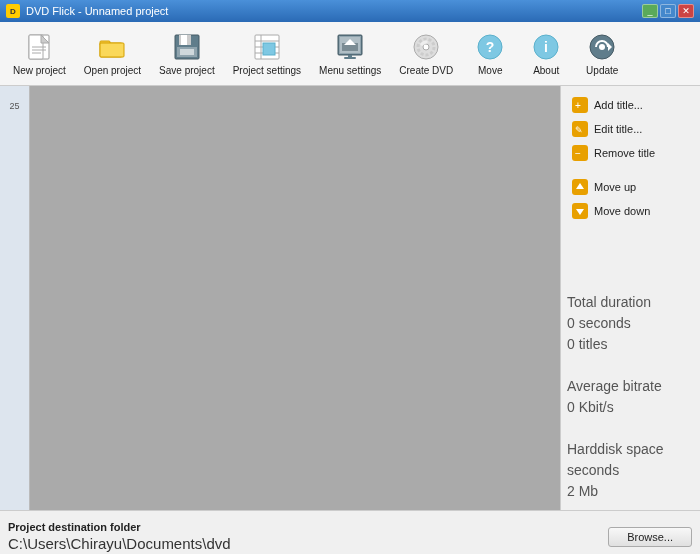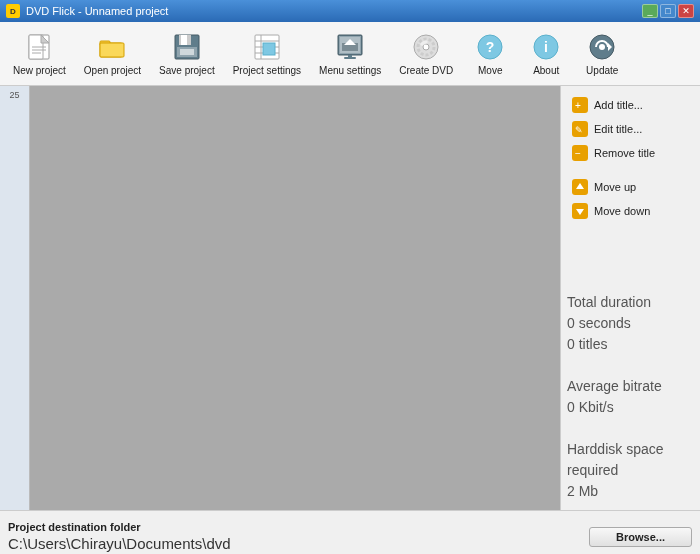--- a/index.html
+++ b/index.html
@@ -99,21 +99,21 @@
     }
 
     
     .left-sidebar {
       width: 30px;
       background: #dde5ee;
       border-right: 1px solid #bbb;
       display: flex;
       flex-direction: column;
       align-items: center;
-      padding-top: 4px;
+      padding-top: 15px;
       font-size: 9px;
       color: #555;
     }
 
     
     .title-list-area {
       flex: 1;
       background: #aaaaaa;
       position: relative;
     }
@@ -180,28 +180,27 @@
     .bottom-label {
       font-weight: bold;
       font-size: 11px;
       color: #222;
     }
     .bottom-path {
       font-size: 15px;
       color: #333;
     }
     .browse-btn {
-      padding: 3px 26px;
+      padding: 3px 18px;
       background: linear-gradient(to bottom, #f8f8f8, #e0e0e0);
       border: 1px solid #aaa;
       border-radius: 3px;
       font-size: 11px;
       cursor: pointer;
       color: #222;
-      font-weight: bold;
     }
 
     
     svg { display: block; }
   </style>
 </head>
 <body>
 
 <div class="title-bar">
   <div class="title-bar-text">
@@ -392,21 +391,21 @@
 
 
     <div class="panel-info">
       <div>Total duration</div>
       <div>0 seconds</div>
       <div>0 titles</div>
       <br>
       <div>Average bitrate</div>
       <div>0 Kbit/s</div>
       <br>
-      <div>Harddisk space required</div>
+      <div>Harddisk space seconds</div>
       <div>2 Mb</div>
     </div>
 
   </div>
 </div>
 
 <div class="bottom-bar">
   <div class="bottom-left">
     <span class="bottom-label">Project destination folder</span>
     <span class="bottom-path">C:\Users\Chirayu\Documents\dvd</span>

